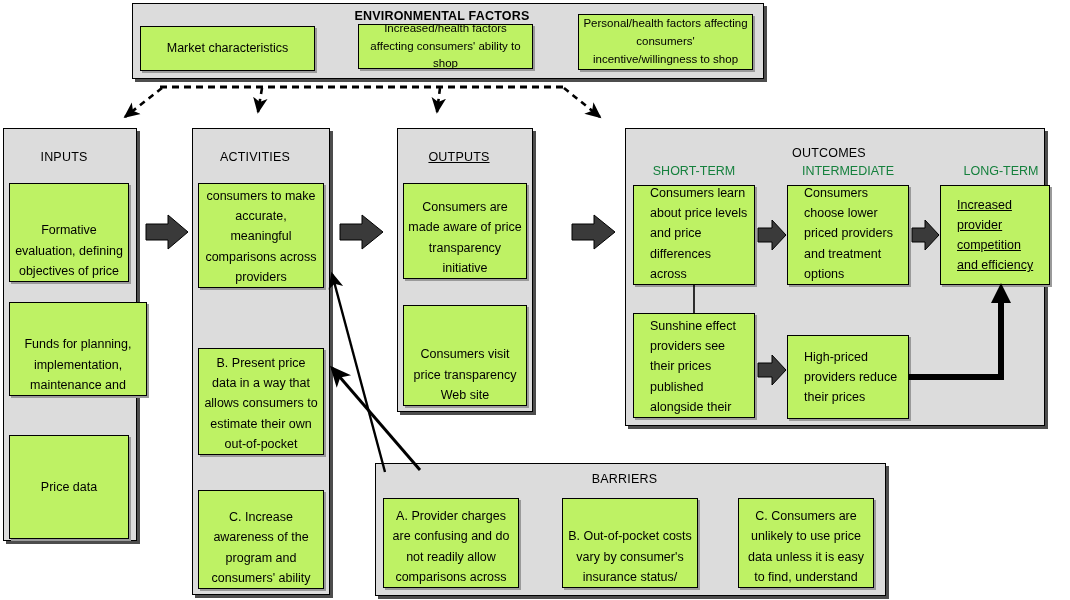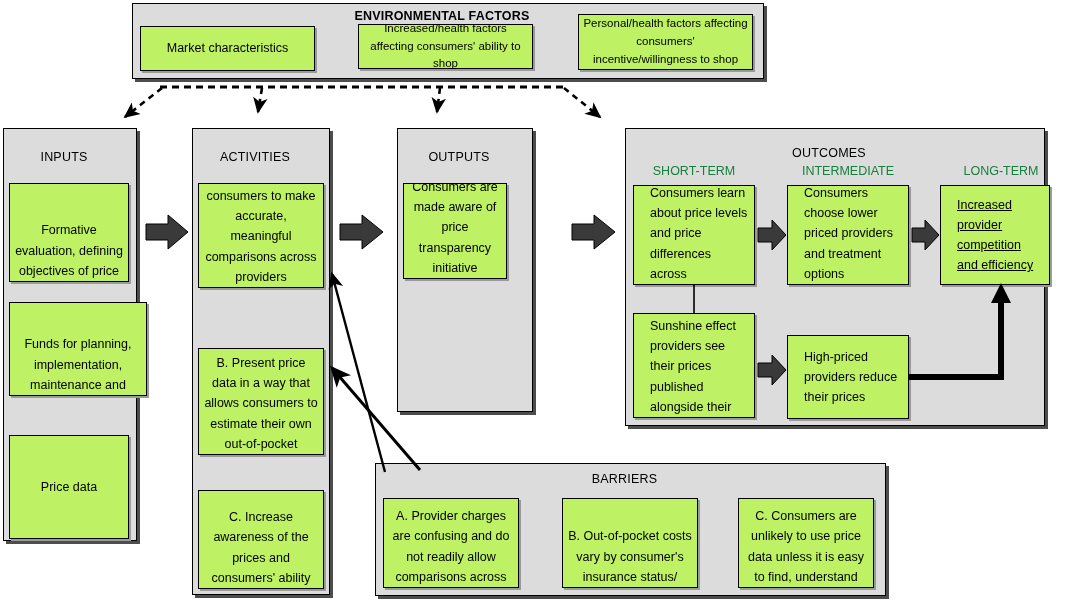--- a/index.html
+++ b/index.html
@@ -121,28 +121,31 @@
   <div class="panel" style="left:192px; top:128px; width:138px; height:467px;">
     <div class="panel-title" style="top:21px;">ACTIVITIES</div>
   </div>
   <div class="box topalign" style="left:198px; top:183px; width:126px; height:105px;">
     <div class="txt">A. Provide price data that allows consumers to make accurate, meaningful comparisons across providers</div>
   </div>
   <div class="box topalign" style="left:198px; top:348px; width:126px; height:107px;">
     <div class="txt">B. Present price data in a way that allows consumers to estimate their own out-of-pocket</div>
   </div>
   <div class="box topalign" style="left:198px; top:490px; width:126px; height:99px;">
-    <div class="txt">C. Increase awareness of the prices and consumers' ability</div>
+    <div class="txt">C. Increase awareness of the program and consumers' ability</div>
   </div>
 
   <div class="panel" style="left:397px; top:128px; width:136px; height:284px;">
-    <div class="panel-title" style="top:21px;">OUTPUTS</div>
-  </div>
-  <div class="box topalign" style="left:403px; top:183px; width:104px; height:96px;">
+    <div class="panel-title" style="top:21px;text-decoration:underline;">OUTPUTS</div>
+  </div>
+  <div class="box topalign" style="left:403px; top:183px; width:124px; height:96px;">
     <div class="txt">Consumers are made aware of price transparency initiative</div>
+  </div>
+  <div class="box topalign" style="left:403px; top:305px; width:124px; height:101px;">
+    <div class="txt">Consumers visit price transparency Web site</div>
   </div>
 
   <div class="panel" style="left:625px; top:128px; width:420px; height:298px;">
     <div class="panel-title" style="top:17px;">OUTCOMES</div>
   </div>
   <div class="sub-head" style="left:633px; top:164px; width:122px;">SHORT-TERM</div>
   <div class="sub-head" style="left:787px; top:164px; width:122px;">INTERMEDIATE</div>
   <div class="sub-head" style="left:940px; top:164px; width:122px;">LONG-TERM</div>
 
   <div class="box leftalign topalign" style="left:633px; top:185px; width:122px; height:100px;">

